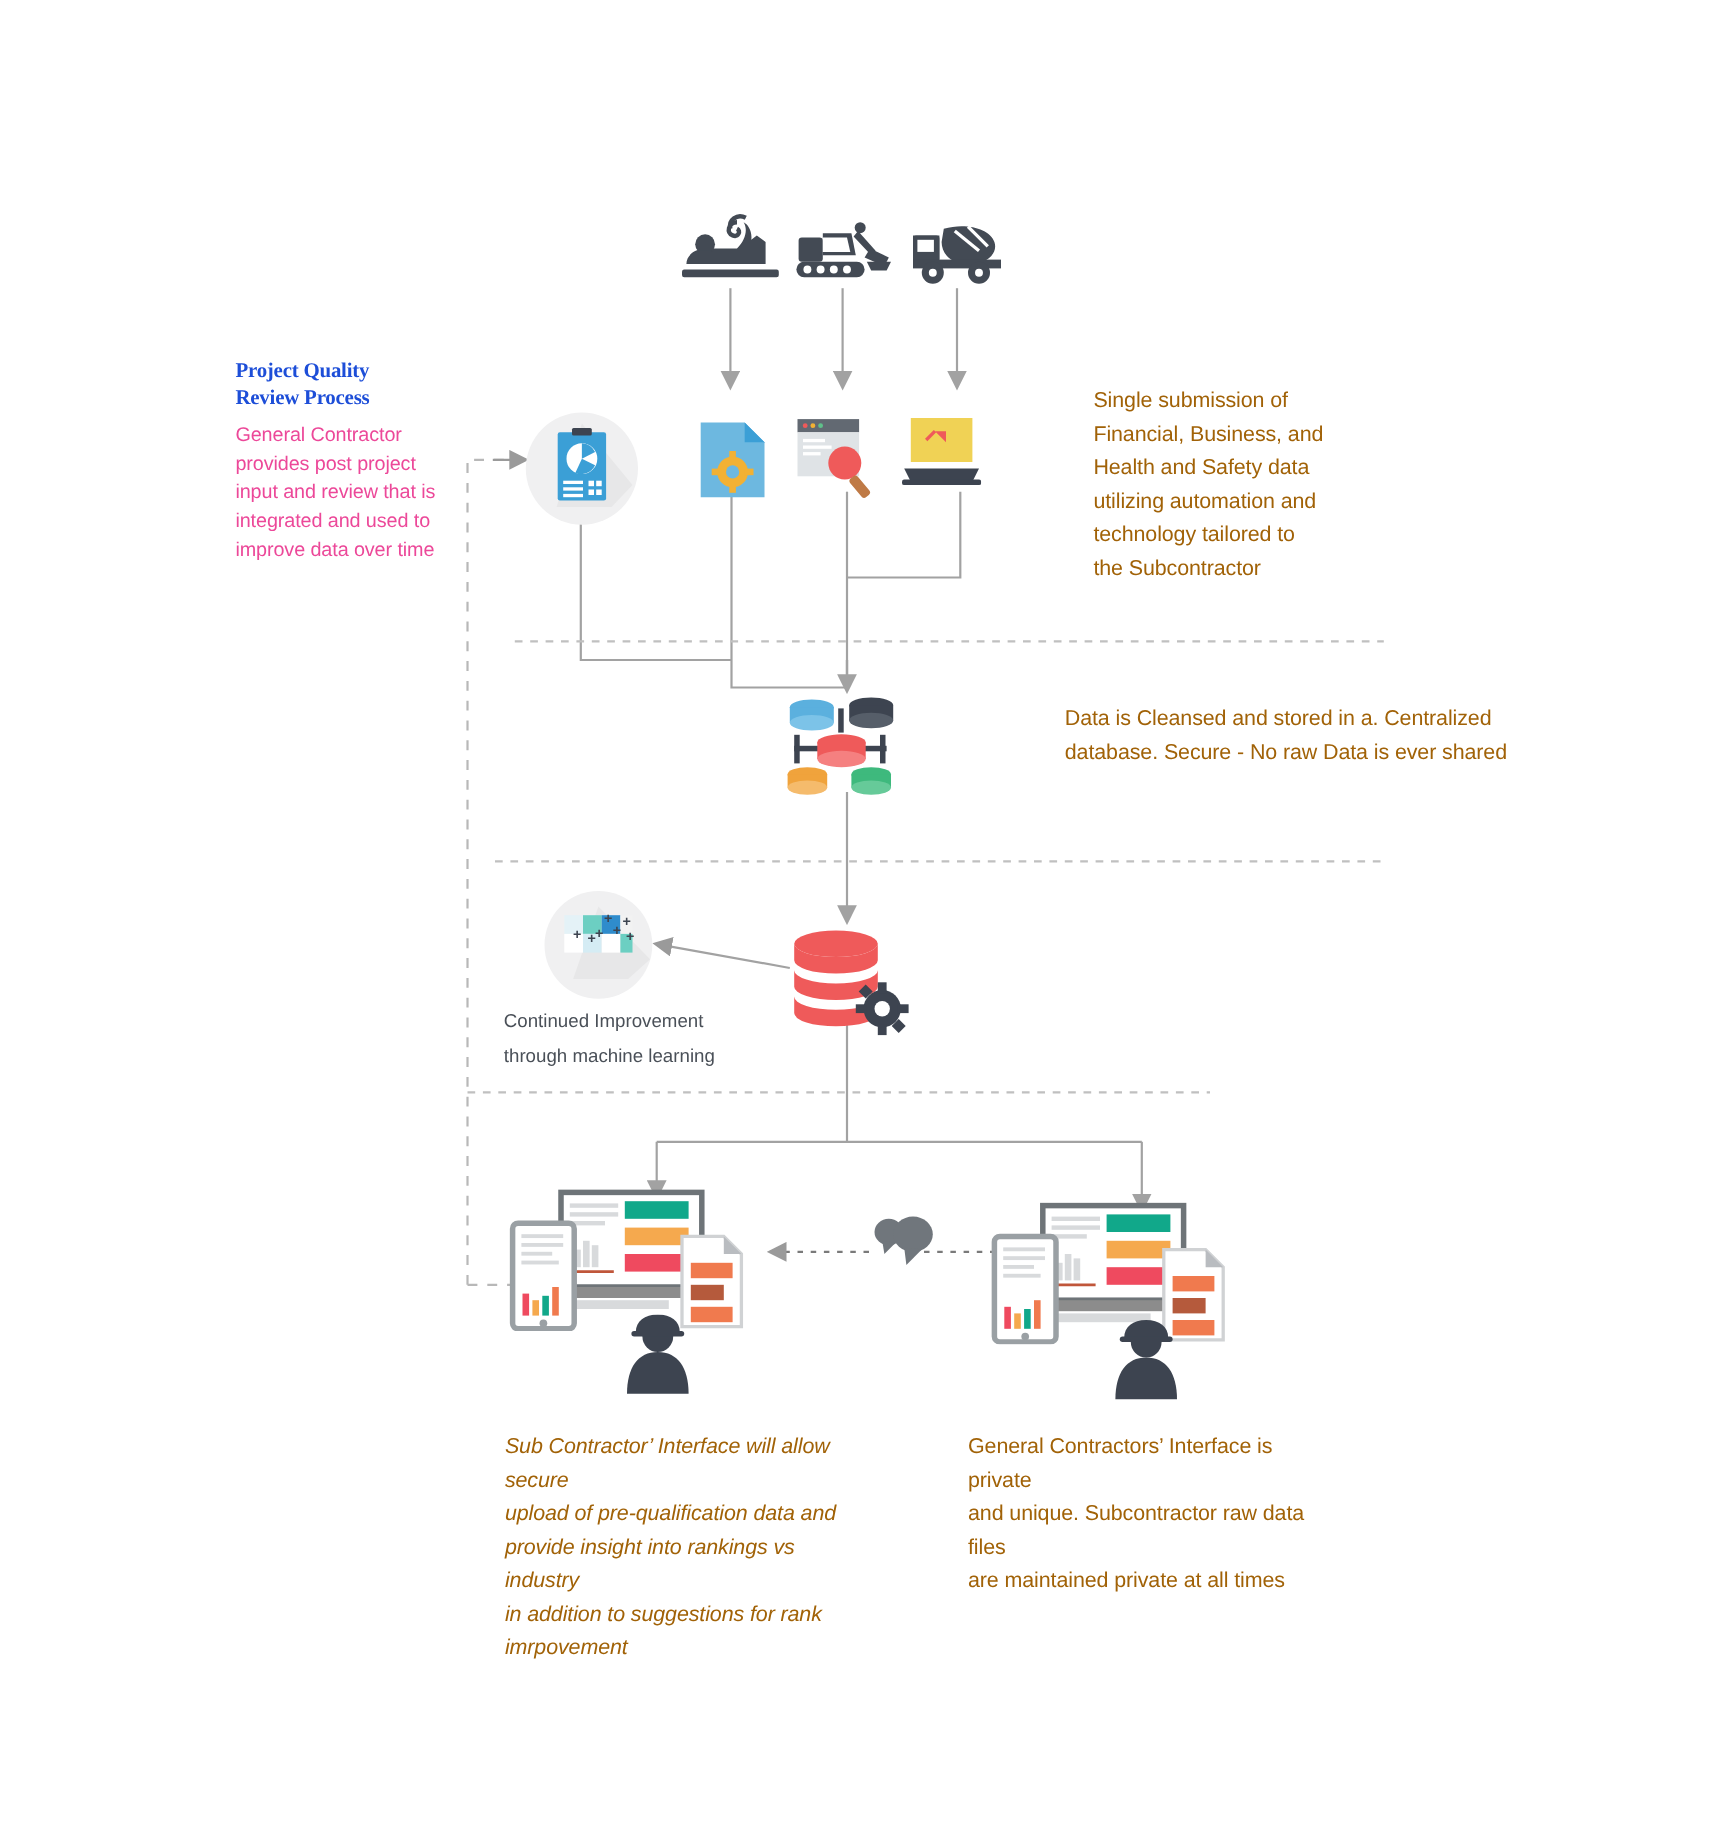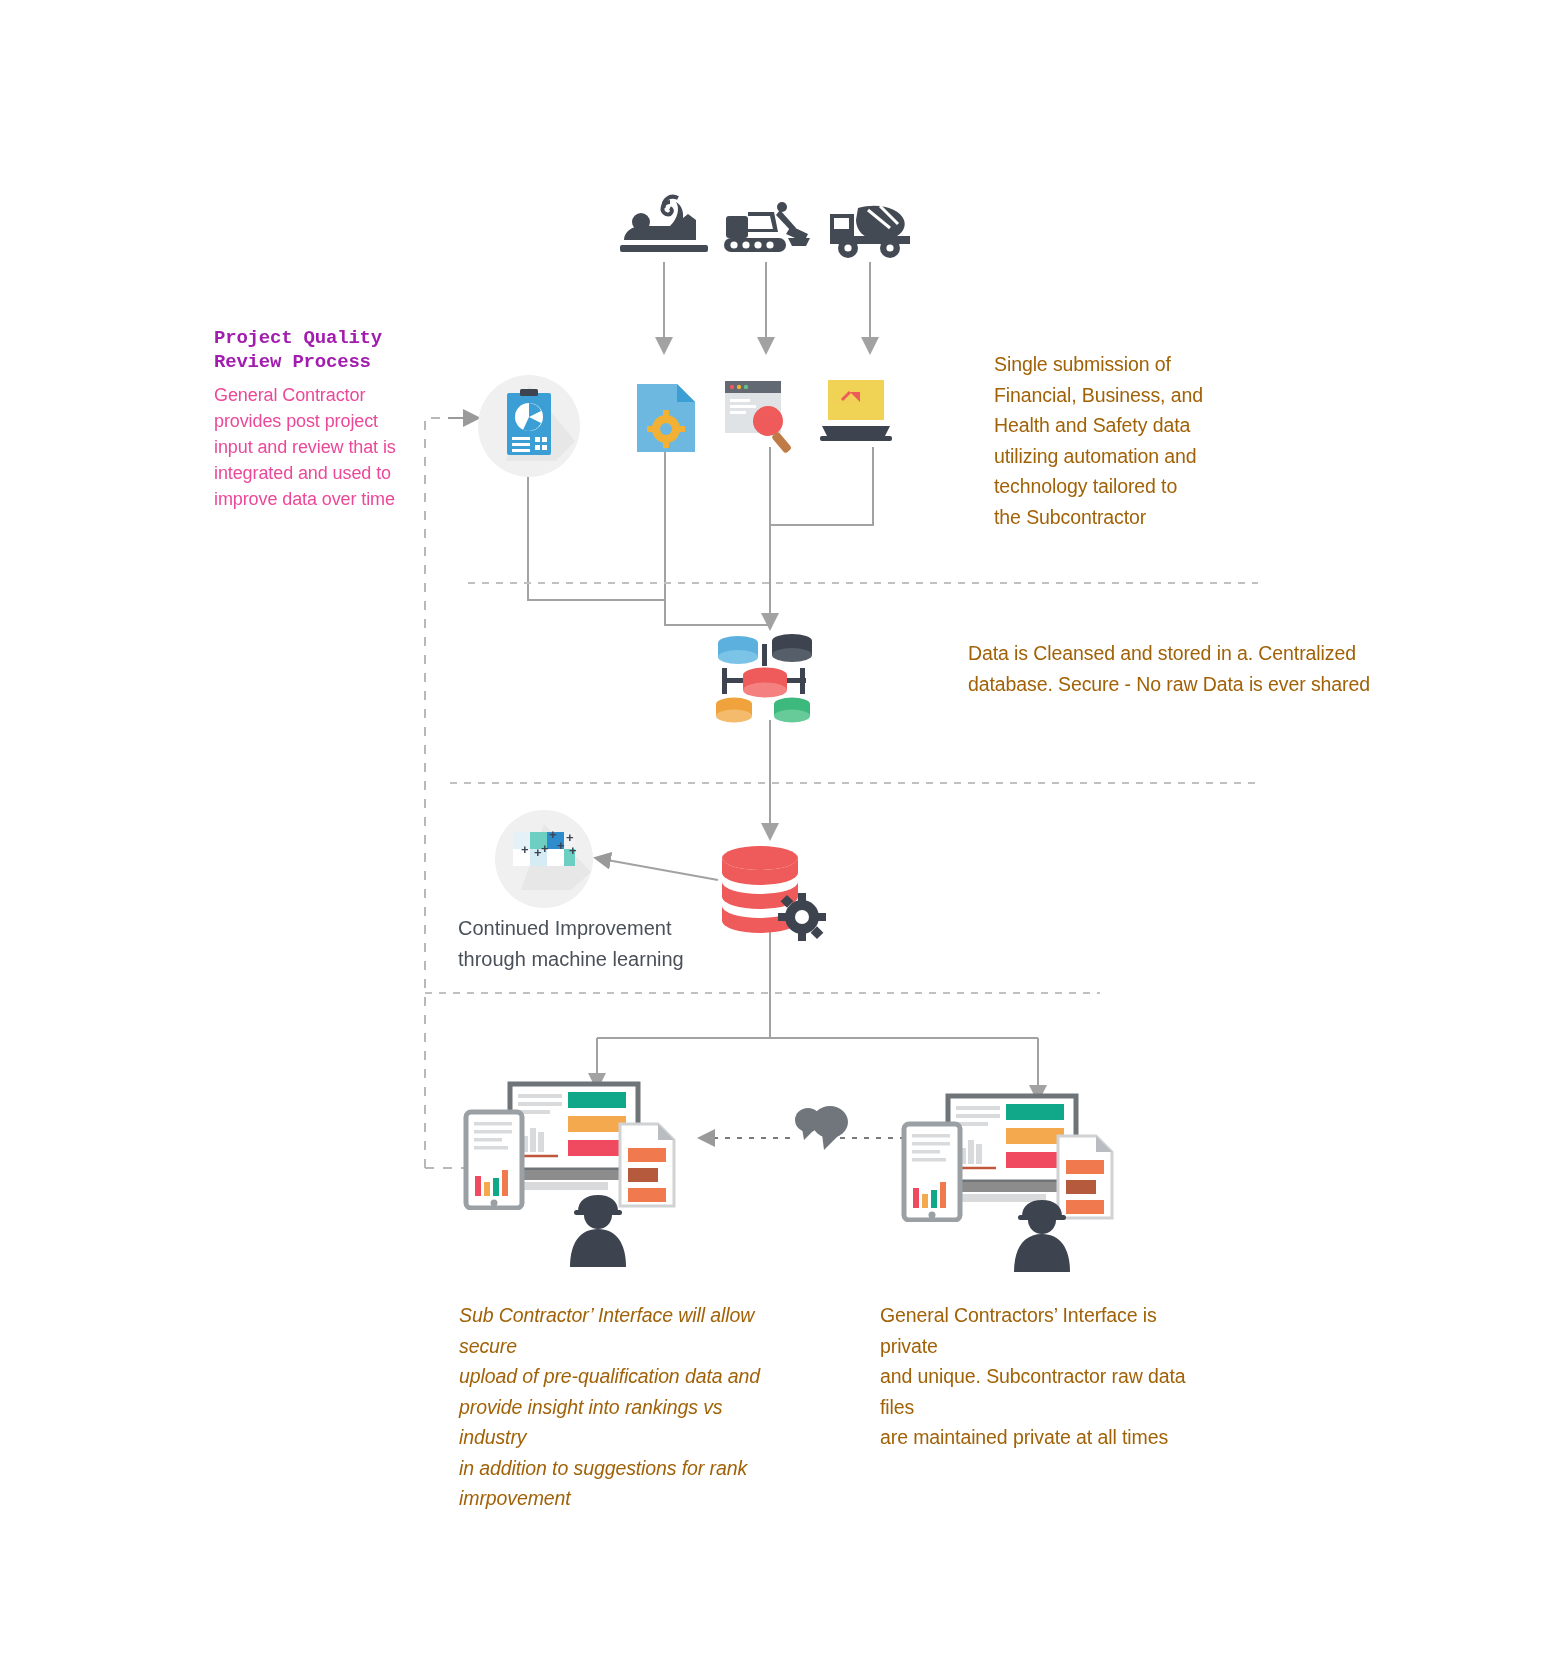--- a/index.html
+++ b/index.html
@@ -27,30 +27,30 @@
     line-height: 30.5px;
     white-space: pre-line;
     letter-spacing: -0.1px;
   }
   .txt-left-small {
     font-size: 18px;
     line-height: 26px;
     color: #ec4899;
   }
   .txt-heading {
-    font-family: Liberation Mono, monospace;
+    font-family: Liberation Serif, serif;
     font-weight: bold;
     font-size: 19px;
     line-height: 24px;
-    color: #a21caf;
+    color: #1d4ed8;
     letter-spacing: -0.2px;
     white-space: pre-line;
   }
   .txt-caption {
-    font-size: 20px;
+    font-size: 17px;
     line-height: 31px;
     color: #4a5058;
     white-space: pre-line;
   }
 
   
   #wires { position:absolute; left:0; top:0; width:1561px; height:1677px; pointer-events:none; }
   .halo {
     position:absolute;
     border-radius:50%;

